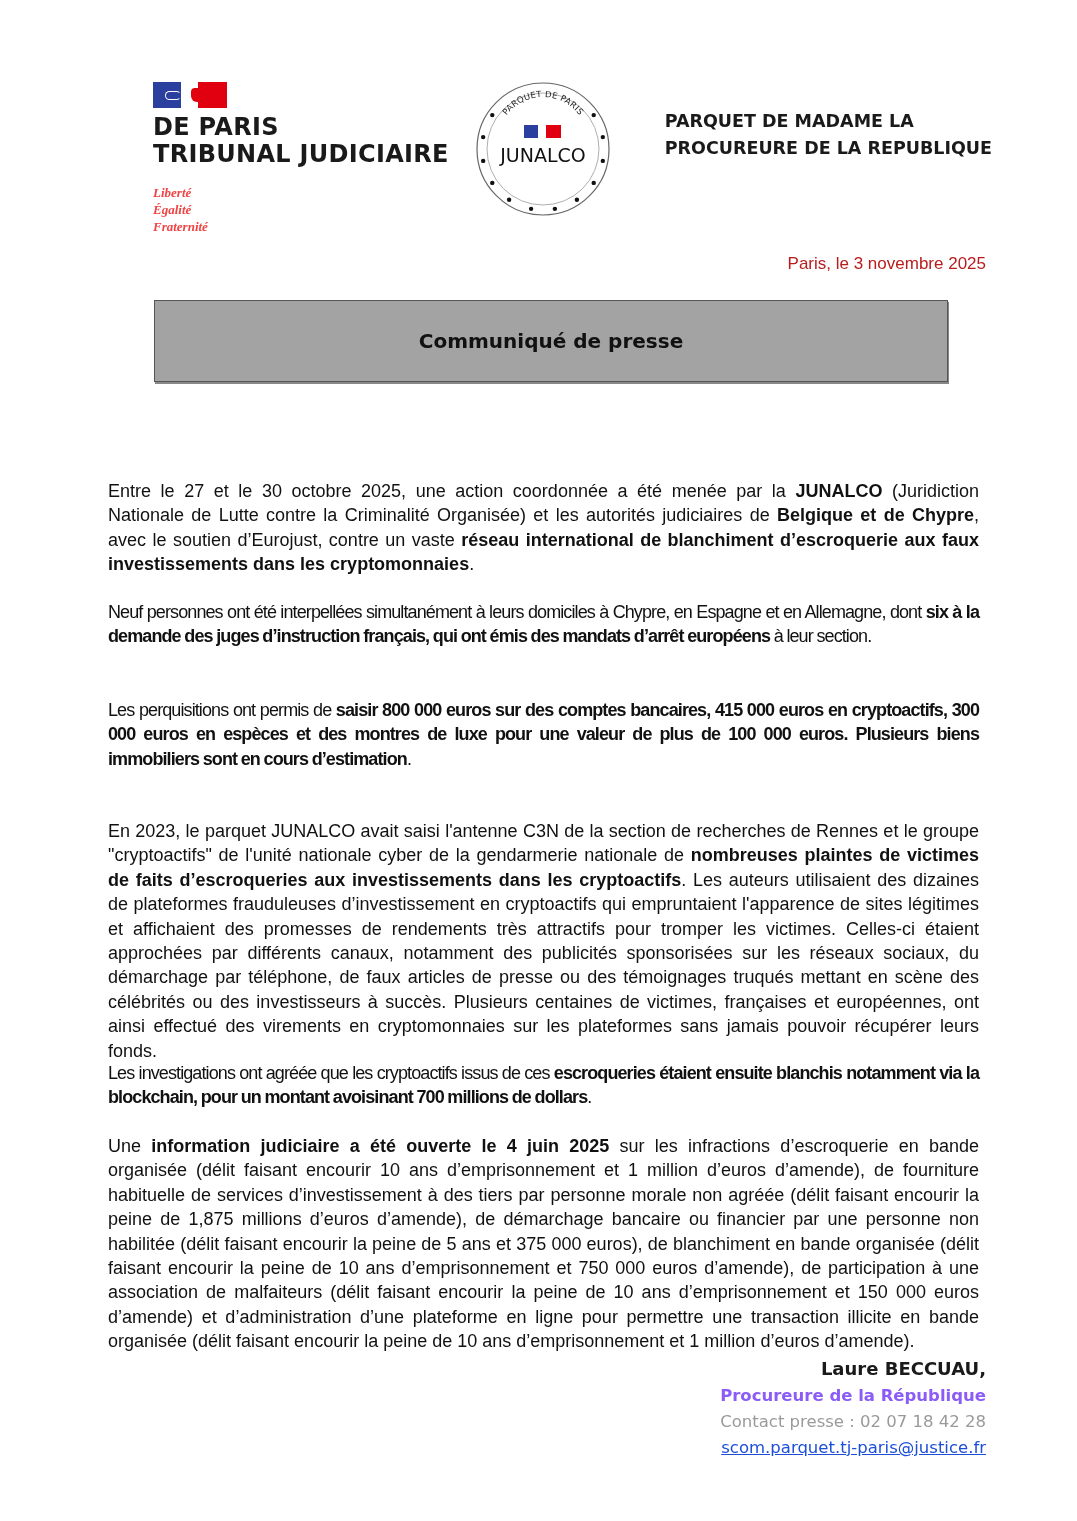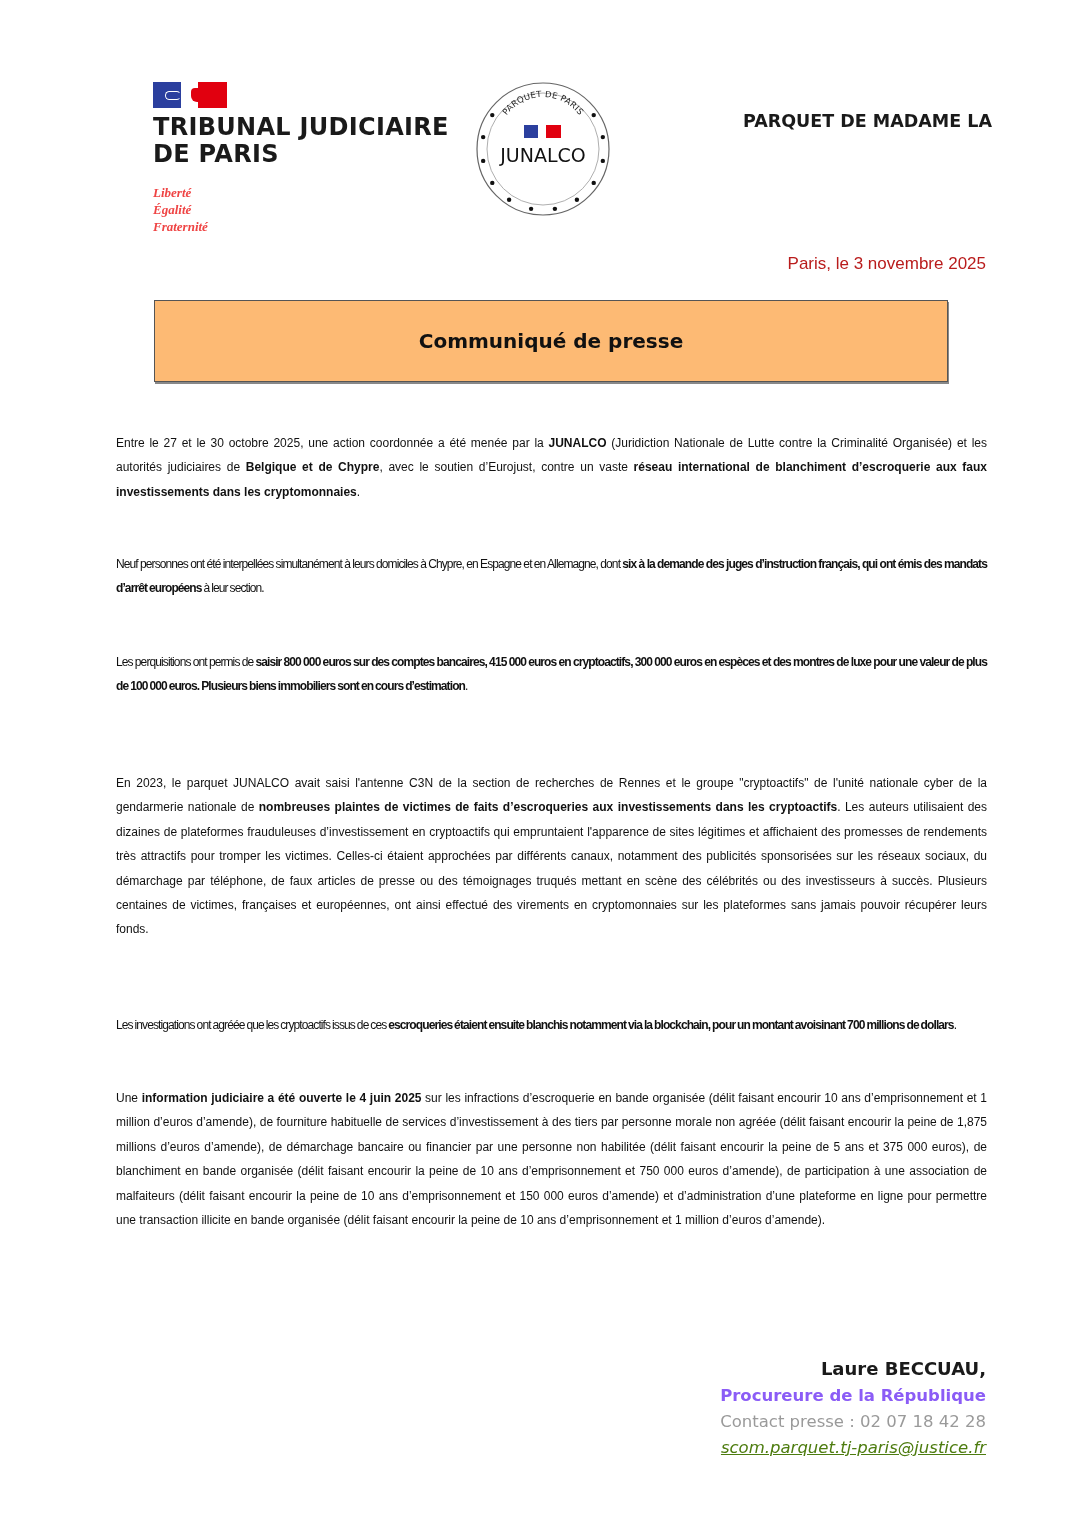--- a/index.html
+++ b/index.html
@@ -19,58 +19,58 @@
 
     
     .seal { position: absolute; left: 474px; top: 80px; width: 138px; height: 138px; }
     .seal svg { width: 138px; height: 138px; }
 
     
     .header-right { position: absolute; right: 85px; top: 108px; font-family: "DejaVu Sans", sans-serif; font-weight: bold; font-size: 17.5px; line-height: 27px; color: #1a1a1a; }
     .date { position: absolute; right: 91px; top: 254px; font-size: 17px; color: #b91c1c; }
 
     
-    .title-box { position: absolute; left: 154px; top: 300px; width: 792px; height: 80px; background: #fdba74; border: 1px solid #555; box-shadow: 1px 2px 0 #888; display: flex; align-items: center; justify-content: center; }
+    .title-box { position: absolute; left: 154px; top: 300px; width: 792px; height: 80px; background: #a3a3a3; border: 1px solid #555; box-shadow: 1px 2px 0 #888; display: flex; align-items: center; justify-content: center; }
     .title-box span { font-family: "DejaVu Sans", sans-serif; font-weight: bold; font-size: 20px; color: #111; }
 
     
-    .body { position: absolute; left: 116px; width: 871px; font-size: 12px; line-height: 24.4px; text-align: justify; color: #111; }
+    .body { position: absolute; left: 108px; width: 871px; font-size: 18px; line-height: 24.4px; text-align: justify; color: #111; margin-top: 48px; }
     .body p { margin: 0; }
     .body b { font-weight: bold; }
     .condensed { letter-spacing: -0.9px; word-spacing: -0.5px; }
 
     #p1 { top: 431px; }
     #p2 { top: 552px; }
     #p3 { top: 650px; }
     #p4 { top: 771px; }
     #p5 { top: 1013px; }
     #p6 { top: 1086px; }
 
     
     .signature { position: absolute; right: 91px; top: 1355px; text-align: right; font-family: "DejaVu Sans", sans-serif; }
     .sig-name { font-weight: bold; font-size: 18px; line-height: 28px; color: #1a1a1a; }
     .sig-role { font-weight: bold; font-size: 16.5px; line-height: 26px; color: #8b5cf6; }
     .sig-contact { font-size: 16.5px; line-height: 26px; color: #9a9a9a; }
-    .sig-email { font-size: 16.5px; line-height: 26px; color: #4d7c0f; text-decoration: underline; cursor: pointer; font-style: italic; }
+    .sig-email { font-size: 16.5px; line-height: 26px; color: #1d4ed8; text-decoration: underline; cursor: pointer; }
   </style>
 </head>
 <body>
 
 <div class="page">
 
   <div class="logo-left">
     <div class="marianne">
       <div class="blue"></div>
       <div class="face"></div>
       <div class="red"></div>
       <div class="swirl"></div>
     </div>
     <div class="org-title">
+      <div>DE PARIS</div>
       <div>TRIBUNAL JUDICIAIRE</div>
-      <div>DE PARIS</div>
     </div>
     <div class="motto">
       <div>Liberté</div>
       <div>Égalité</div>
       <div>Fraternité</div>
     </div>
   </div>
 
   <div class="seal">
     <svg viewBox="0 0 138 138">
@@ -98,20 +98,21 @@
       </text>
       <rect x="50" y="45" width="14" height="13" fill="#2b3f9e"></rect>
       <rect x="64" y="45" width="8" height="13" fill="#fff"></rect>
       <rect x="72" y="45" width="15" height="13" fill="#e1000f"></rect>
       <text x="69" y="82" text-anchor="middle" font-family="DejaVu Sans, sans-serif" font-size="19" fill="#111">JUNALCO</text>
     </svg>
   </div>
 
   <div class="header-right">
     <div>PARQUET DE MADAME LA</div>
+    <div>PROCUREURE DE LA REPUBLIQUE</div>
   </div>
   <div class="date">Paris, le 3 novembre 2025</div>
 
   <div class="title-box">
     <span>Communiqué de presse</span>
   </div>
 
   <div class="body" id="p1">
       <p><span>Entre le 27 et le 30 octobre 2025, une action coordonnée a été menée par la </span><b>JUNALCO</b><span> (Juridiction Nationale de Lutte contre la Criminalité Organisée) et les autorités judiciaires de </span><b>Belgique et de Chypre</b><span>, avec le soutien d’Eurojust, contre un vaste </span><b>réseau international de blanchiment d’escroquerie aux faux investissements dans les cryptomonnaies</b><span>.</span></p>
     </div>

